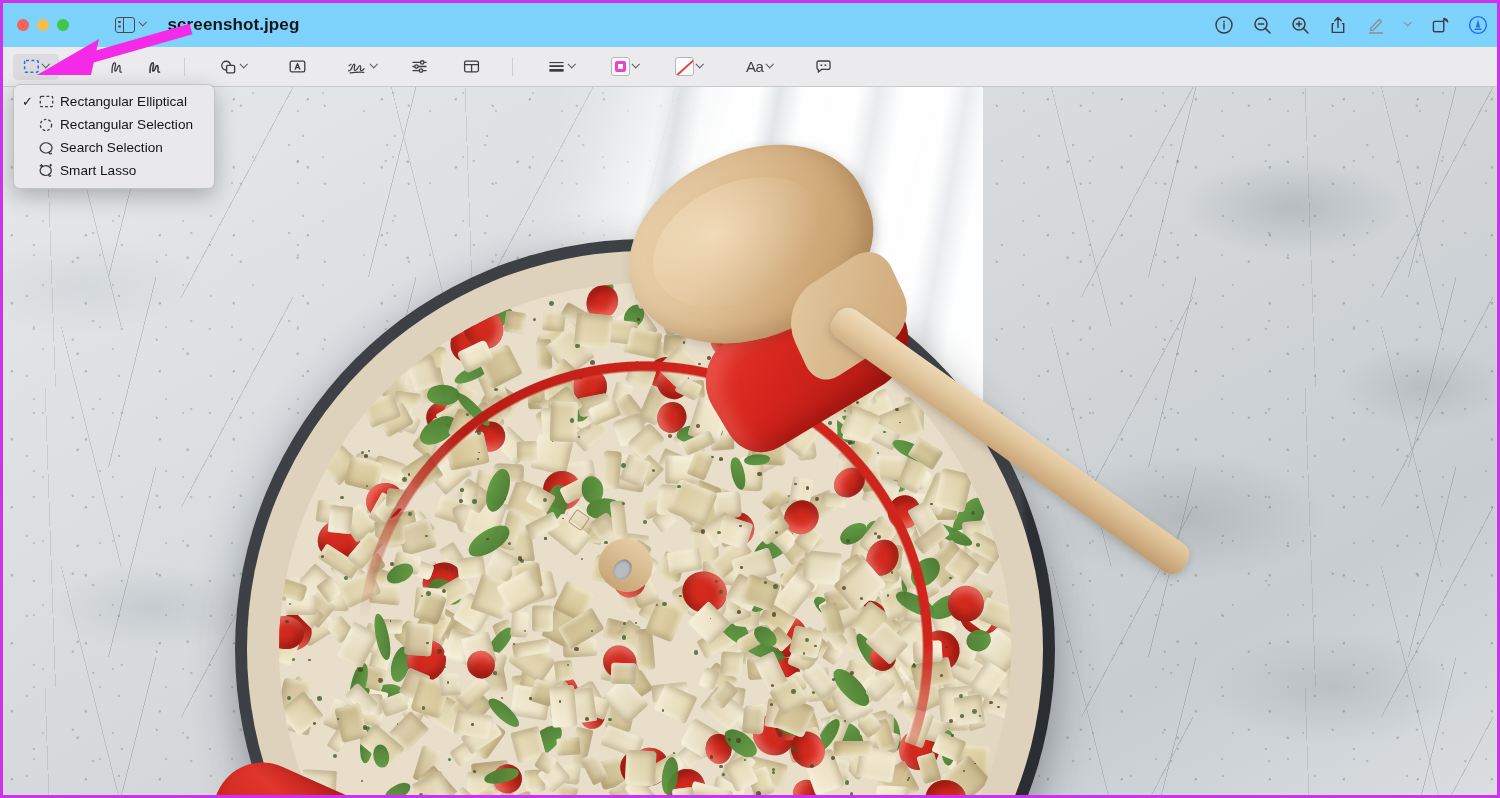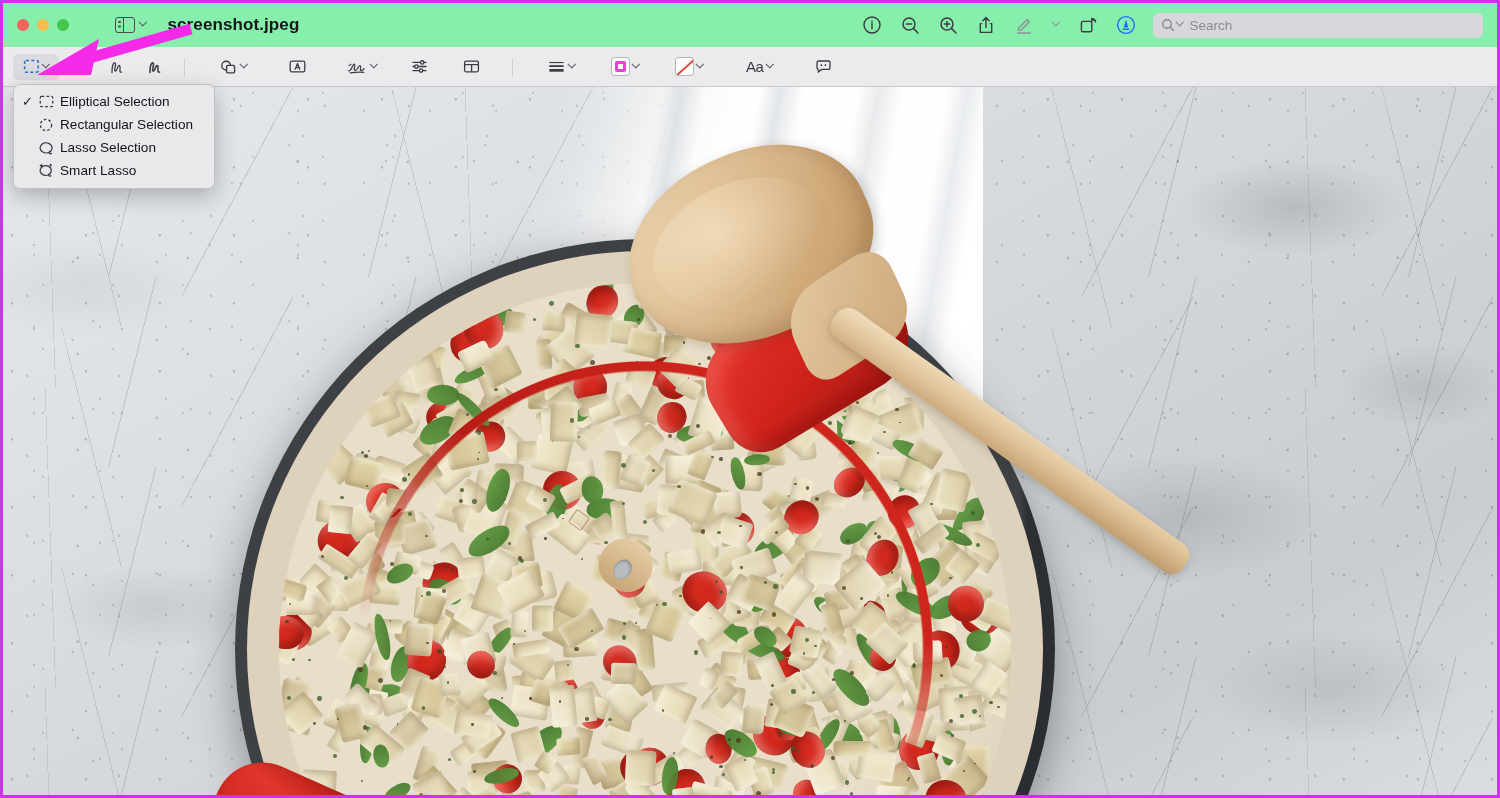--- a/index.html
+++ b/index.html
@@ -15,21 +15,21 @@
     width: 1500px; height: 798px;
     border: 3px solid #cc33ee;
     background: #e7e7ea;
     overflow: hidden;
   }
 
   
   .titlebar {
     position: absolute; left: 0; top: 0;
     width: 1494px; height: 44px;
-    background: #86efac;
+    background: #7dd3fc;
     display: flex; align-items: center;
   }
   .traffic {
     display: flex; align-items: center; gap: 8px;
     margin-left: 14px;
   }
   .light { width: 12px; height: 12px; border-radius: 50%; display:block; }
   .light.red    { background: #f2655a; }
   .light.yellow { background: #f5bd4f; }
   .light.green  { background: #42c748; }
@@ -391,30 +391,20 @@
       </div>
 
       <div class="tbtn">
         <svg width="22" height="22" viewBox="0 0 22 22" fill="none" stroke="#1a6ef5" stroke-width="1.4">
           <circle cx="11" cy="11" r="8.4"></circle>
           <path d="M11 5.6 8.8 13.4h4.4L11 5.6z" fill="#1a6ef5" stroke="none"></path>
           <path d="M8.2 15.2h5.6" stroke-linecap="round"></path>
         </svg>
       </div>
 
-      <div class="search">
-        <span class="sicon">
-          <svg width="14" height="14" viewBox="0 0 14 14" fill="none" stroke="currentColor" stroke-width="1.4">
-            <circle cx="6" cy="6" r="4.3"></circle>
-              <path d="M9.2 9.2 12.6 12.6" stroke-linecap="round"></path>
-          </svg>
-          <span class="chev sm" style="border-color:#86868b"></span>
-        </span>
-        <span class="ph">Search</span>
-      </div>
 
     </div>
   </div>
 
   <div class="toolbar">
 
     <span class="sp-8"></span>
 
     <div class="tool wide active">
       <svg width="17" height="15" viewBox="0 0 17 15" fill="none" stroke="#2a6fd6" stroke-width="1.5" stroke-dasharray="3 2.4">
@@ -1399,42 +1389,42 @@
 
   <div class="menu">
 
     <div class="mi">
       <span class="tick">✓</span>
       <span class="micon">
         <svg width="15" height="13" viewBox="0 0 15 13" fill="none" stroke="currentColor" stroke-width="1.3" stroke-dasharray="2.8 2.2">
           <rect x="1.3" y="1.3" width="12.4" height="10.4" rx="1.2"></rect>
         </svg>
       </span>
-      <span class="mlabel">Elliptical Selection</span>
+      <span class="mlabel">Rectangular Elliptical</span>
     </div>
 
     <div class="mi">
       <span class="tick"></span>
       <span class="micon">
         <svg width="14" height="14" viewBox="0 0 14 14" fill="none" stroke="currentColor" stroke-width="1.3" stroke-dasharray="2.6 2.1">
           <circle cx="7" cy="7" r="5.6"></circle>
         </svg>
       </span>
       <span class="mlabel">Rectangular Selection</span>
     </div>
 
     <div class="mi">
       <span class="tick"></span>
       <span class="micon">
         <svg width="15" height="14" viewBox="0 0 15 14" fill="none" stroke="currentColor" stroke-width="1.3" stroke-linecap="round">
           <path d="M11.6 10.2A6 5 0 1 1 10.2 2.6 6 5 0 0 1 11.6 10.2z"></path>
           <path d="M11.6 10.2c-1 .5-1.6 1.4-1.3 2.1.3.7 1.4.8 2.1.2"></path>
         </svg>
       </span>
-      <span class="mlabel">Lasso Selection</span>
+      <span class="mlabel">Search Selection</span>
     </div>
 
     <div class="mi">
       <span class="tick"></span>
       <span class="micon">
         <svg width="16" height="15" viewBox="0 0 16 15" fill="none" stroke="currentColor" stroke-width="1.3" stroke-linecap="round">
           <path d="M12 10.6A5.6 4.8 0 1 1 10.6 3.4 5.6 4.8 0 0 1 12 10.6z"></path>
           <path d="M12 10.6c-1 .5-1.5 1.4-1.2 2 .3.7 1.3.8 2 .2"></path>
           <path d="M3.4 1.6v2.2M2.3 2.7h2.2M12.6 1.4v1.5M11.9 2.1h1.5"></path>
         </svg>

